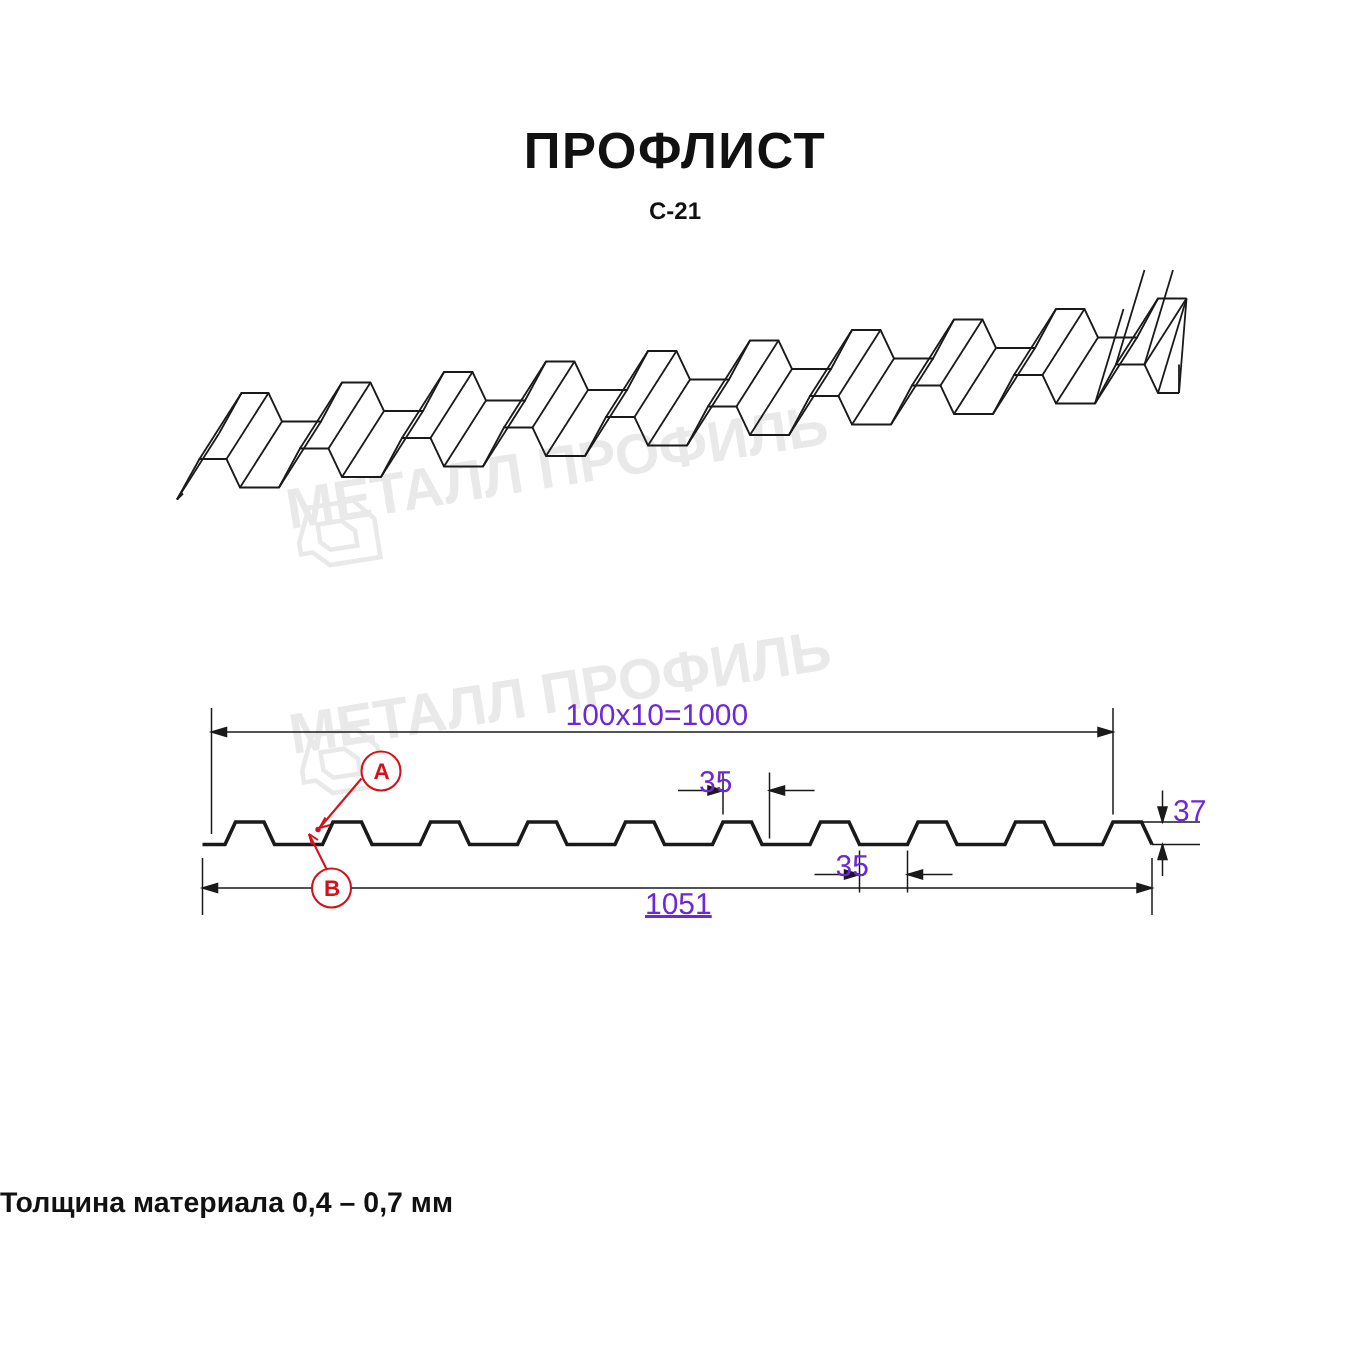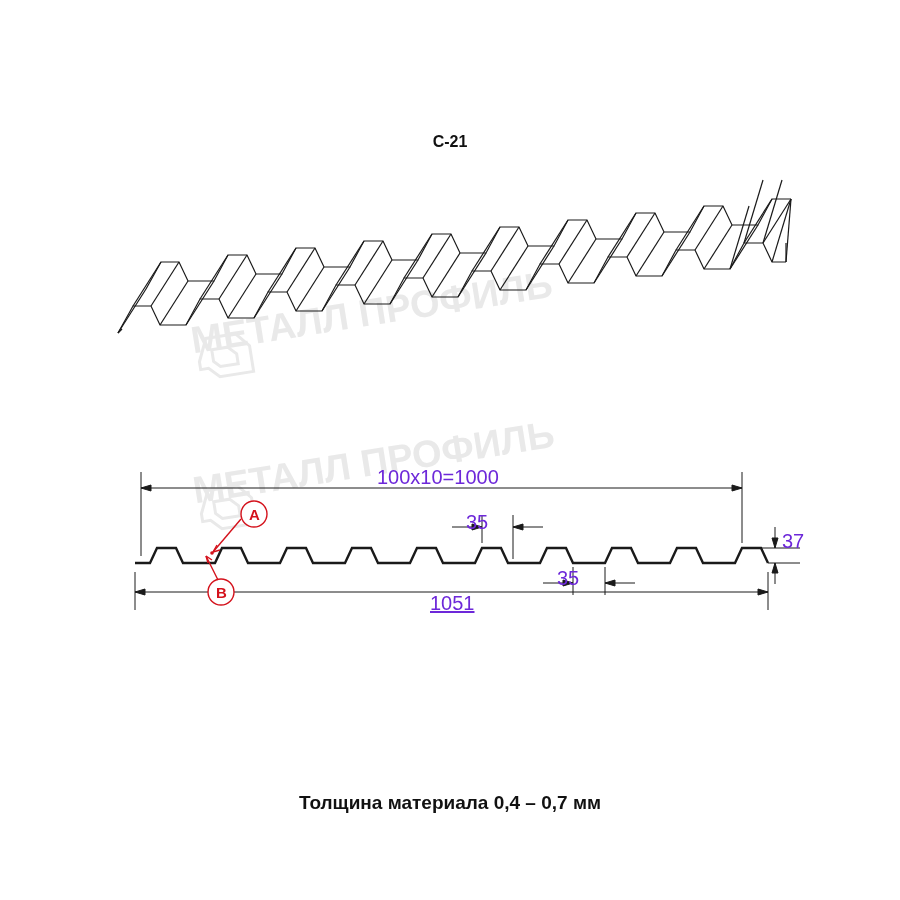--- a/index.html
+++ b/index.html
@@ -35,21 +35,20 @@
     text-align: center;
     font-size: 16px;
     font-weight: bold;
     color: #111111;
   }
   .footer {
     position: absolute;
     top: 792px;
     left: 0;
     width: 900px;
-    text-align: center;
     font-size: 19px;
     font-weight: bold;
     color: #111111;
   }
   svg.layer {
     position: absolute;
     top: 0;
     left: 0;
     width: 900px;
     height: 900px;
@@ -101,20 +100,21 @@
     <g stroke="#e9e9e9" stroke-width="3" fill="none" transform="translate(196,340) rotate(-9)">
       <path d="M0 22 L10 0 L40 0 L52 14 L52 40 L18 40 L8 30 L0 30 Z"></path>
       <path d="M14 12 L30 12 L38 20 L38 30 L20 30 L14 24 Z"></path>
     </g>
     <g stroke="#e9e9e9" stroke-width="3" fill="none" transform="translate(198,492) rotate(-9)">
       <path d="M0 22 L10 0 L40 0 L52 14 L52 40 L18 40 L8 30 L0 30 Z"></path>
       <path d="M14 12 L30 12 L38 20 L38 30 L20 30 L14 24 Z"></path>
     </g>
   </svg>
 
+  <div class="title">ПРОФЛИСТ</div>
   <div class="subtitle">С-21</div>
 
   <svg class="layer" viewBox="0 0 900 900">
     <g stroke="#1a1a1a" fill="none" stroke-width="1.2" stroke-linejoin="miter" stroke-linecap="butt">
 
       <g>
 
         <path d="M118 333 L133 306 L151 306 L160 325 L186 325 L200 299 L219 299 L228 318 L254 318
                  L268 292 L287 292 L296 311 L322 311 L336 285 L355 285 L364 304 L390 304
                  L404 278 L423 278 L432 297 L458 297 L472 271 L491 271 L500 290 L526 290

